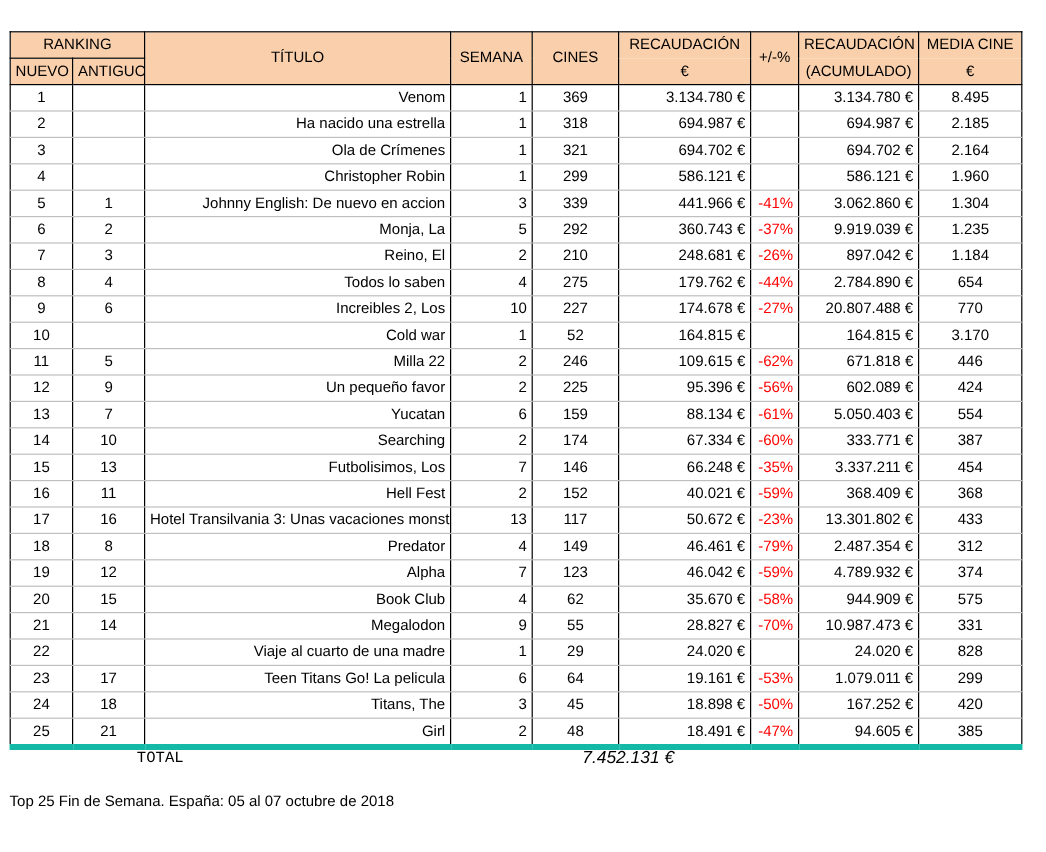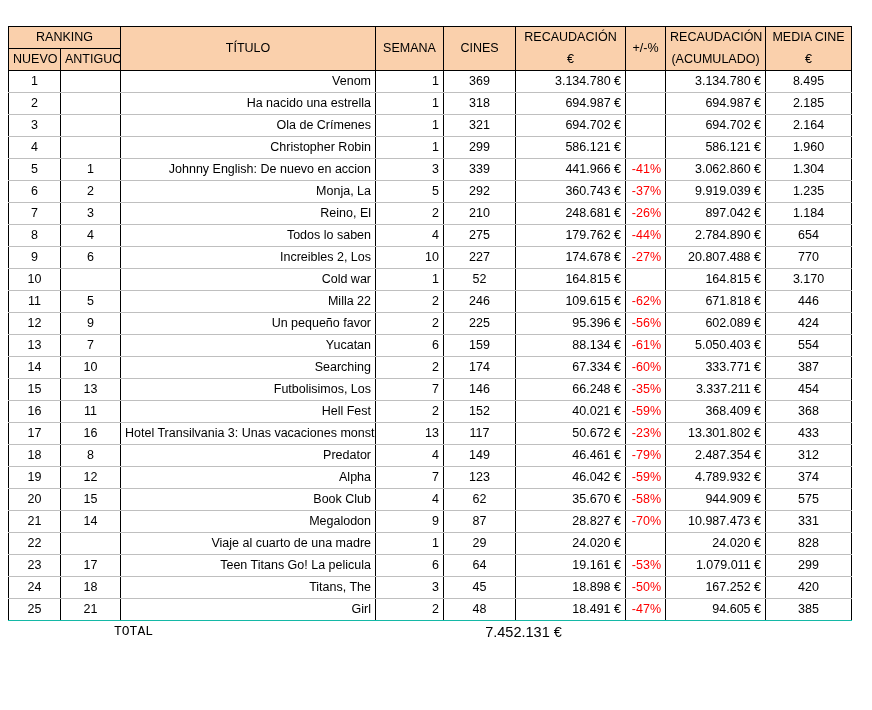--- a/index.html
+++ b/index.html
@@ -54,21 +54,21 @@
   thead th.noborder-bottom { border-bottom: none; }
   thead th.noborder-top { border-top: none; }
 
   
   tbody td {
     border-left: 1px solid #000000;
     border-right: 1px solid #000000;
     border-bottom: 1px solid #bfbfbf;
     background: #ffffff;
   }
-  tbody tr:last-child td { border-bottom: 1px solid #14b8a6; }
+  tbody tr:last-child td { border-bottom: 5px solid #14b8a6; }
 
   td.c-nuevo    { text-align: center; }
   td.c-antiguo  { text-align: center; }
   td.c-titulo   { text-align: right; padding-left: 5px; }
   td.c-semana   { text-align: right; padding-right: 4px; }
   td.c-cines    { text-align: center; padding-right: 4px; }
   td.c-recaud   { text-align: right; padding-right: 5px; }
   td.c-pct      { text-align: right; padding-right: 4px; color: #ff0000; }
   td.c-acum     { text-align: right; padding-right: 5px; }
   td.c-media    { text-align: center; padding-right: 5px; }
@@ -101,20 +101,21 @@
     font-family: Liberation Mono, monospace;
   }
   #total-value {
     position: absolute;
     left: 408px;
     top: 0;
     width: 215px;
     text-align: center;
     line-height: 24px;
     font-size: 14.5px;
+    font-style: italic;
   }
 
   
   #footnotes {
     position: absolute;
     left: 8px;
     top: 657px;
     font-size: 12.5px;
   }
   #footnotes div {
@@ -376,21 +377,21 @@
           <td class="c-recaud">35.670 €</td>
           <td class="c-pct">-58%</td>
           <td class="c-acum">944.909 €</td>
           <td class="c-media">575</td>
         </tr>
         <tr>
           <td class="c-nuevo">21</td>
           <td class="c-antiguo">14</td>
           <td class="c-titulo">Megalodon</td>
           <td class="c-semana">9</td>
-          <td class="c-cines">87</td>
+          <td class="c-cines">55</td>
           <td class="c-recaud">28.827 €</td>
           <td class="c-pct">-70%</td>
           <td class="c-acum">10.987.473 €</td>
           <td class="c-media">331</td>
         </tr>
         <tr>
           <td class="c-nuevo">22</td>
           <td class="c-antiguo"></td>
           <td class="c-titulo">Viaje al cuarto de una madre</td>
           <td class="c-semana">1</td>
@@ -436,13 +437,14 @@
       </tbody>
   </table>
 </div>
 
 <div id="total-row">
   <div id="total-label">TOTAL</div>
   <div id="total-value">7.452.131 €</div>
 </div>
 
 <div id="footnotes">
+  <div>Top 25 Fin de Semana. España: 05 al 07 octubre de 2018</div>
 </div>
 
 </body></html>

